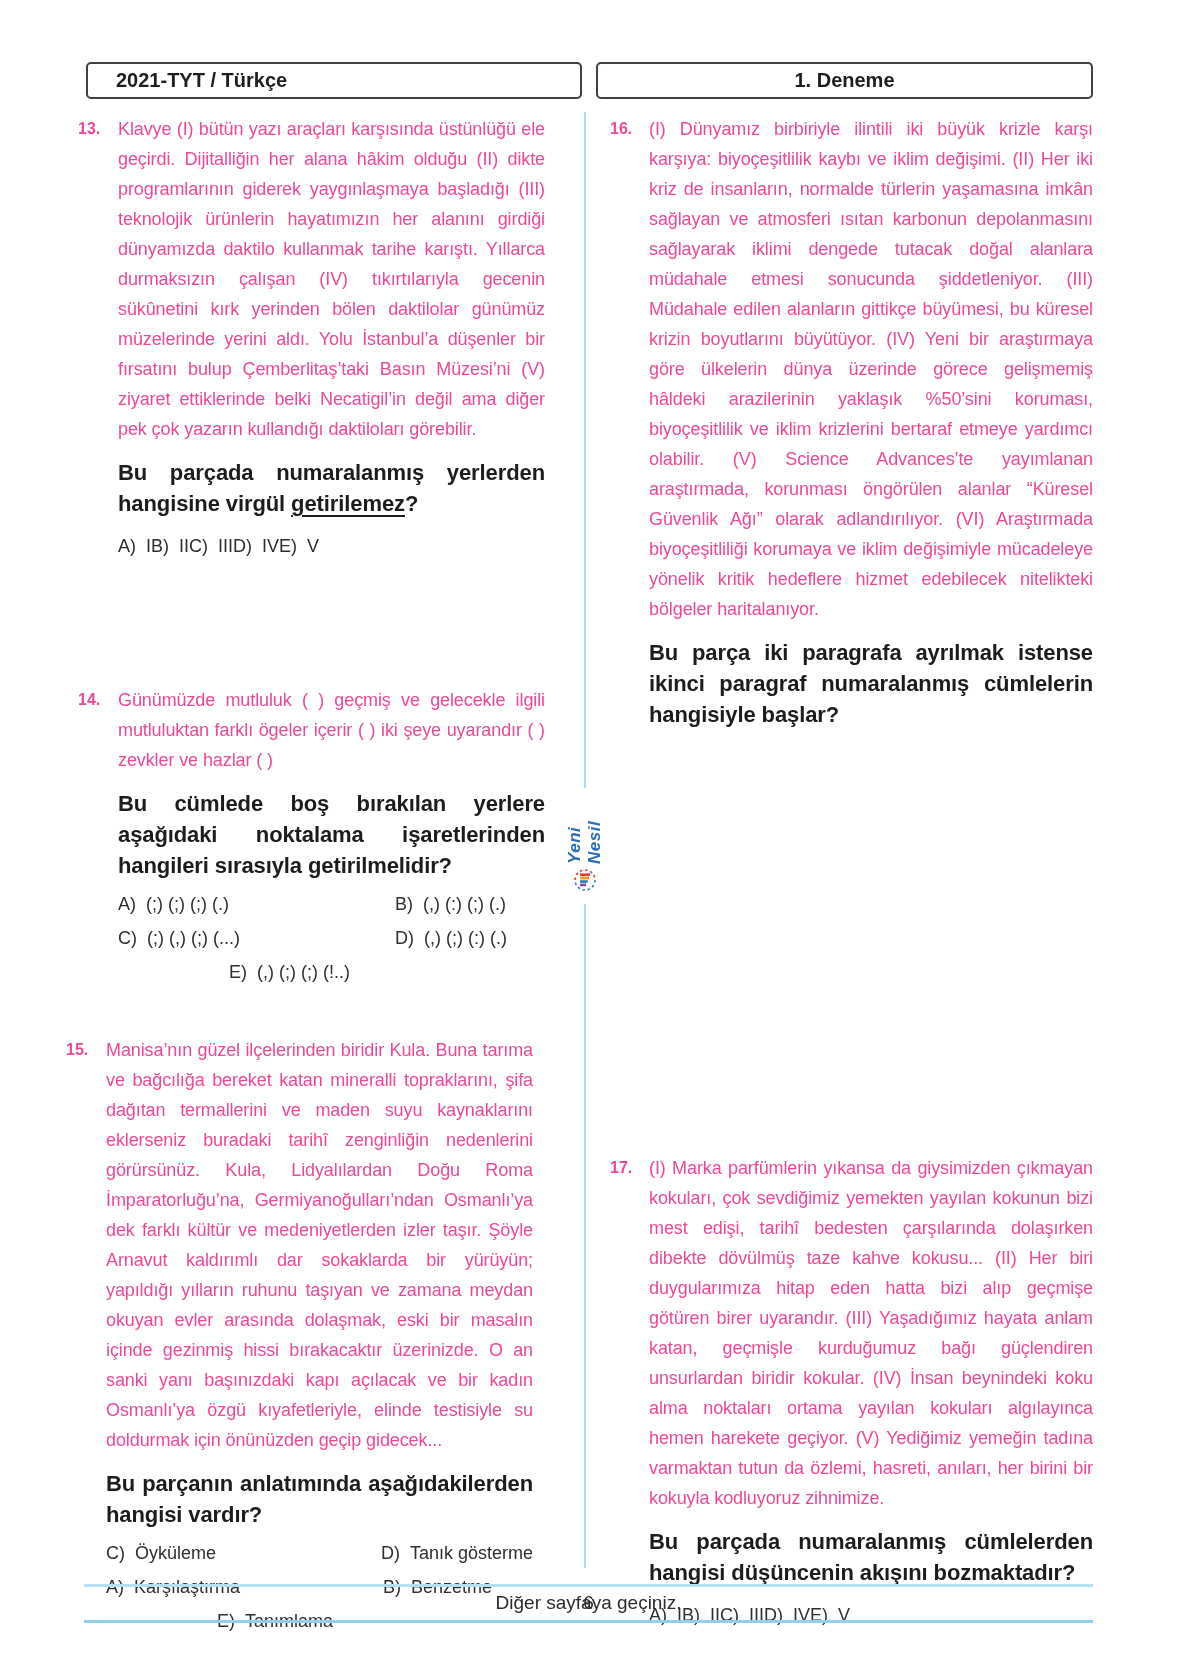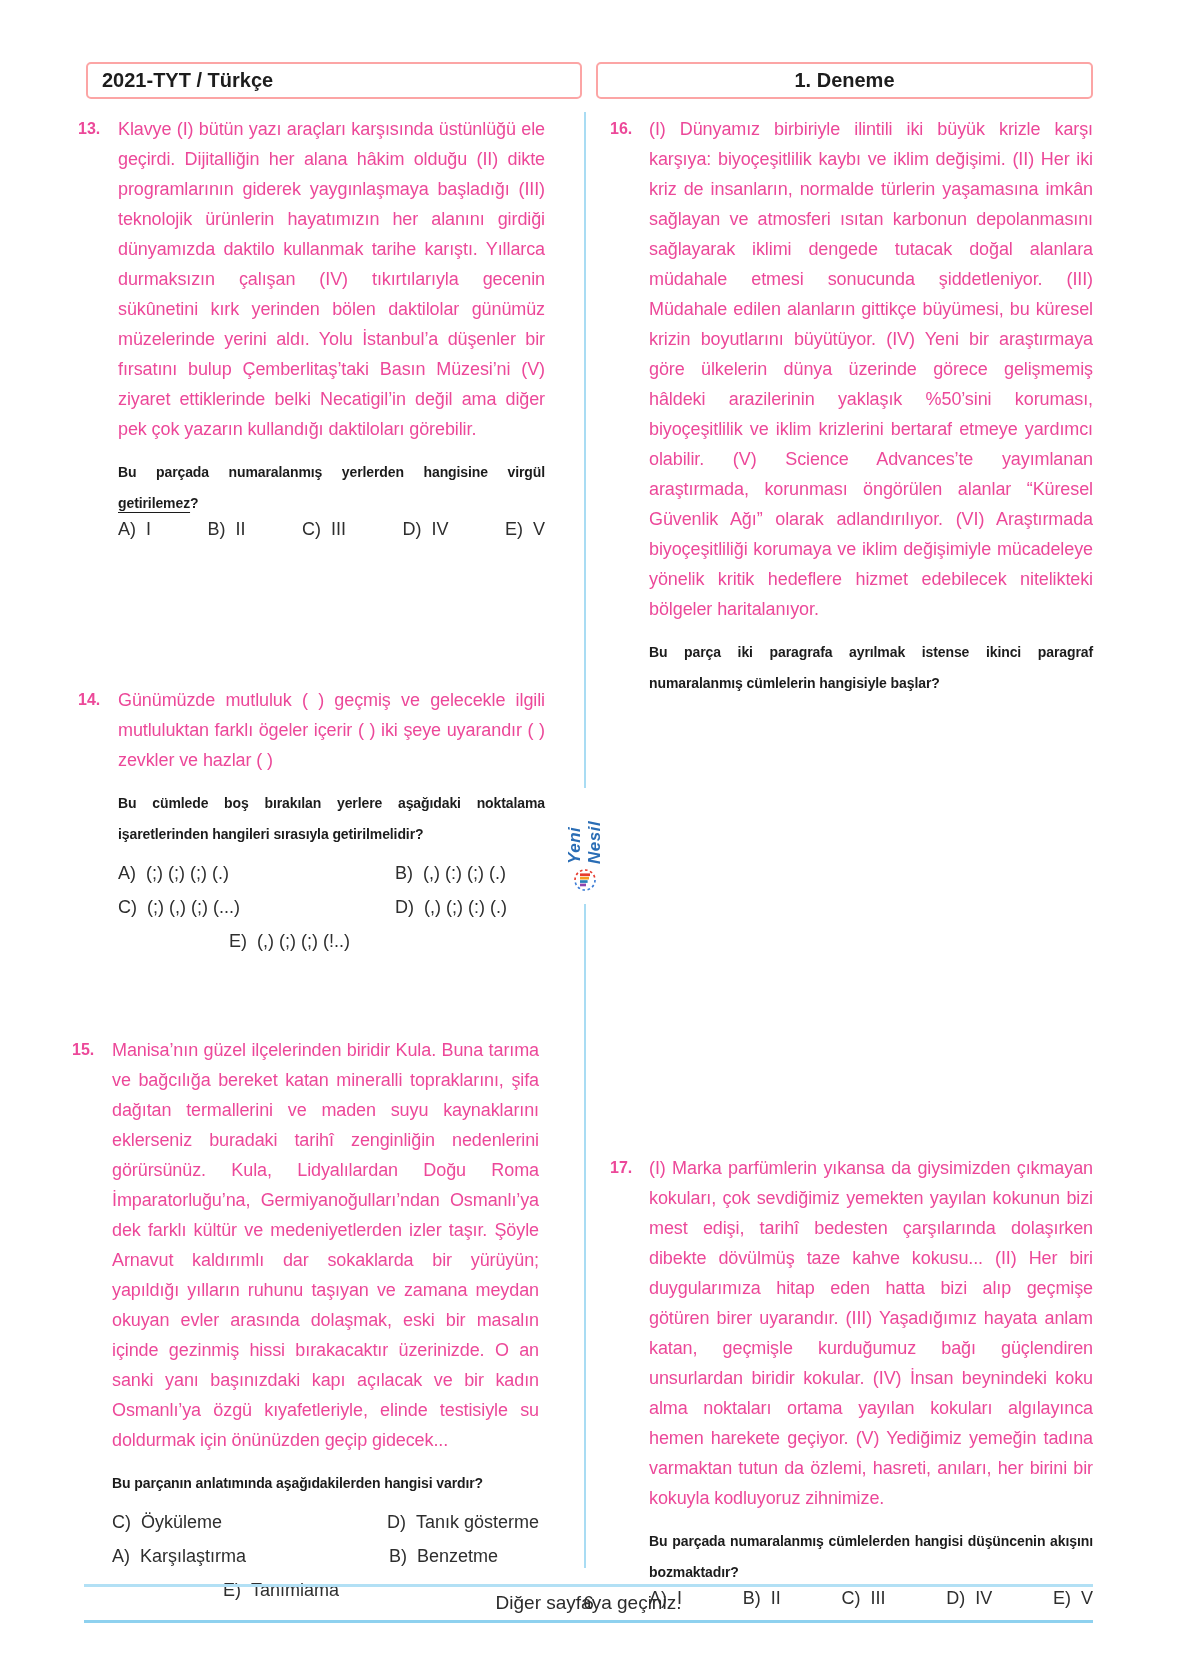--- a/index.html
+++ b/index.html
@@ -6,25 +6,25 @@
   .page{
     position:relative;
     width:1190px;height:1672px;
     background:#ffffff;
     font-family:"Liberation Sans","DejaVu Sans",sans-serif;
     overflow:hidden;
   }
   
   .hbox{
     position:absolute;top:62px;height:37px;
-    border:2px solid #fca5a5;border-radius:5px;
+    border:2px solid #404040;border-radius:5px;
     box-sizing:border-box;
     display:flex;align-items:center;
     font-weight:bold;font-size:20px;color:#1d1d1d;
-    padding:0 14px;background:#fff;
+    padding:0 28px;background:#fff;
   }
   .hbox.left{left:86px;width:496px;}
   .hbox.right{left:596px;width:497px;justify-content:center;}
   
   .divider{position:absolute;left:584px;top:112px;width:2px;height:1456px;background:#a9dcf3;}
   .brand{
     position:absolute;left:561px;top:788px;width:48px;height:116px;
     background:#fff;display:flex;flex-direction:column;align-items:center;
     justify-content:flex-start;gap:3px;
   }
@@ -42,28 +42,28 @@
   }
   .qtext{margin-left:40px;}
   .q.right .qtext{margin-left:39px;}
   .qbody{
     margin:0;text-align:justify;
     font-size:18px;line-height:30px;color:#ec4899;
     letter-spacing:-0.1px;
   }
   .qprompt{
     margin:13px 0 0 0;text-align:justify;
-    font-weight:bold;font-size:14px;line-height:31px;color:#1c1c1c;
+    font-weight:bold;font-size:22px;line-height:31px;color:#1c1c1c;
     letter-spacing:-0.1px;
   }
   .u{text-decoration:underline;text-underline-offset:4px;}
   
   .opts-row{
-    display:flex;justify-content:space-between;
-    font-size:18px;color:#2e2e2e;
+    display:flex;justify-content:flex-start;
+    margin-top:17px;font-size:18px;color:#2e2e2e;
   }
   .opt{white-space:nowrap;}
   .opt .olabel{margin-right:10px;}
   
   .opt-row{display:flex;margin-top:13px;font-size:18px;color:#2e2e2e;}
   .opt-row .opt:first-child{width:277px;}
   .opt-row.last{padding-left:111px;}
   
   .fline{position:absolute;left:84px;width:1009px;height:3px;}
   .fline.top{top:1584px;background:#b2e0f5;}
@@ -131,21 +131,21 @@
       <div class="opt-row">
         <span class="opt"><span class="olabel">C)</span><span>(;) (,) (;) (...)</span></span>
         <span class="opt"><span class="olabel">D)</span><span>(,) (;) (:) (.)</span></span>
       </div>
       <div class="opt-row last">
         <span class="opt"><span class="olabel">E)</span><span>(,) (;) (;) (!..)</span></span>
       </div>
     </div>
   </section>
 
-  <section class="q" style="left:72px;top:1035px;width:467px;">
+  <section class="q" style="left:66px;top:1035px;width:467px;">
     <span class="qnum">15.</span>
     <div class="qtext">
       <p class="qbody">Manisa’nın güzel ilçelerinden biridir Kula. Buna tarıma ve bağcılığa bereket katan mineralli topraklarını, şifa dağıtan termallerini ve maden suyu kaynaklarını eklerseniz buradaki tarihî zenginliğin nedenlerini görürsünüz. Kula, Lidyalılardan Doğu Roma İmparatorluğu’na, Germiyanoğulları’ndan Osmanlı’ya dek farklı kültür ve medeniyetlerden izler taşır. Şöyle Arnavut kaldırımlı dar sokaklarda bir yürüyün; yapıldığı yılların ruhunu taşıyan ve zamana meydan okuyan evler arasında dolaşmak, eski bir masalın içinde gezinmiş hissi bırakacaktır üzerinizde. O an sanki yanı başınızdaki kapı açılacak ve bir kadın Osmanlı’ya özgü kıyafetleriyle, elinde testisiyle su doldurmak için önünüzden geçip gidecek...</p>
       <p class="qprompt"><span>Bu parçanın anlatımında aşağıdakilerden hangisi vardır?</span></p>
       <div class="opt-row">
         <span class="opt"><span class="olabel">C)</span><span>Öyküleme</span></span>
         <span class="opt"><span class="olabel">D)</span><span>Tanık gösterme</span></span>
       </div>
       <div class="opt-row">
         <span class="opt"><span class="olabel">A)</span><span>Karşılaştırma</span></span>

